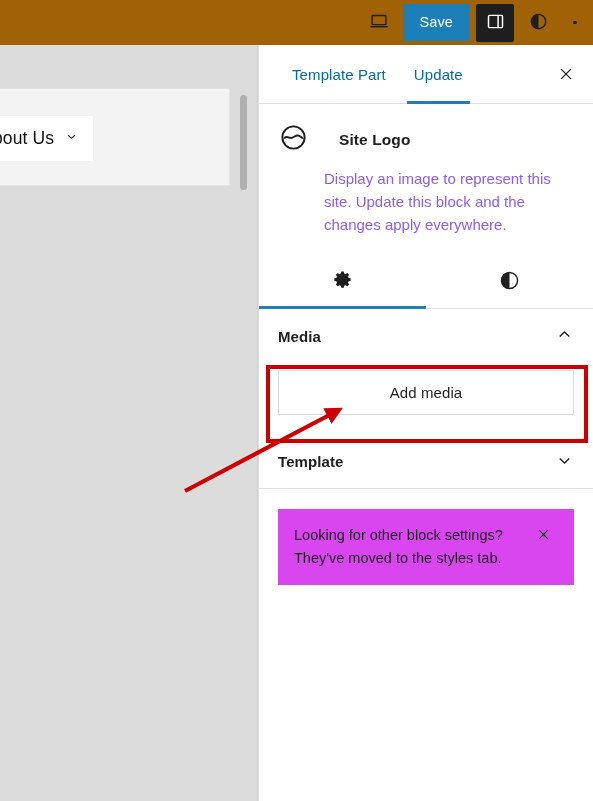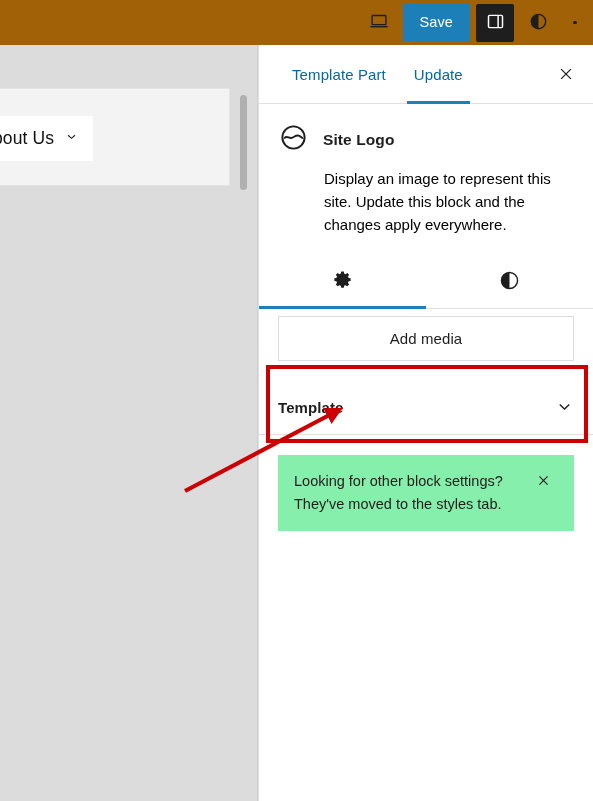--- a/index.html
+++ b/index.html
@@ -188,33 +188,33 @@
     color: #1e1e1e;
   }
 
   
   .block-card {
     padding: 18px 19px 4px 19px;
   }
   .block-head {
     display: flex;
     align-items: center;
-    gap: 14px;
+    gap: 30px;
   }
   .block-title {
     font-size: 15.5px;
     font-weight: bold;
     color: #1e1e1e;
     letter-spacing: .1px;
   }
   .block-desc {
     margin: 11px 0 0 46px;
     font-size: 15px;
     line-height: 1.52;
-    color: #000000;
+    color: #8b5cf6;
     max-width: 250px;
   }
 
   
   .subtabs {
     display: flex;
     height: 53px;
     margin-top: 16px;
     border-bottom: 1px solid #e0e0e0;
   }
@@ -269,21 +269,21 @@
     border: 1px solid #dcdcdc;
     font-size: 15px;
     color: #1e1e1e;
     cursor: pointer;
     font-family: "Liberation Sans", sans-serif;
     letter-spacing: .1px;
   }
 
   .notice {
     margin: 20px 19px 0 19px;
-    background: #86efac;
+    background: #d946ef;
     padding: 15px 16px 16px 16px;
     display: flex;
     align-items: flex-start;
     gap: 6px;
   }
   .notice-text {
     font-size: 14.5px;
     line-height: 1.54;
     color: #1e1e1e;
     flex: 1;
@@ -418,20 +418,28 @@
       <button class="subtab">
         <span>
           <svg width="23" height="23" viewBox="0 0 24 24">
             <circle cx="12" cy="12" r="8.4" fill="none" stroke="#1e1e1e" stroke-width="1.5"></circle>
             <path d="M12 3.6 A8.4 8.4 0 0 0 12 20.4 Z" fill="#1e1e1e"></path>
           </svg>
         </span>
       </button>
     </div>
 
+    <button class="panel-row no-border">
+      <span class="panel-title">Media</span>
+      <span>
+        <svg width="19" height="19" viewBox="0 0 24 24" fill="none" stroke="#1e1e1e" stroke-width="1.8">
+          <polyline points="6,14.5 12,8.8 18,14.5"></polyline>
+        </svg>
+      </span>
+    </button>
 
     <div class="media-body">
       <button class="add-media-btn">Add media</button>
     </div>
 
     <button class="panel-row">
       <span class="panel-title">Template</span>
       <span>
         <svg width="19" height="19" viewBox="0 0 24 24" fill="none" stroke="#1e1e1e" stroke-width="1.8">
           <polyline points="6,9.5 12,15.2 18,9.5"></polyline>

